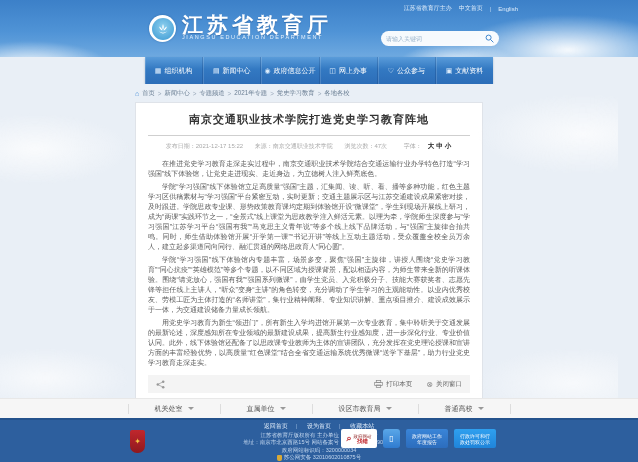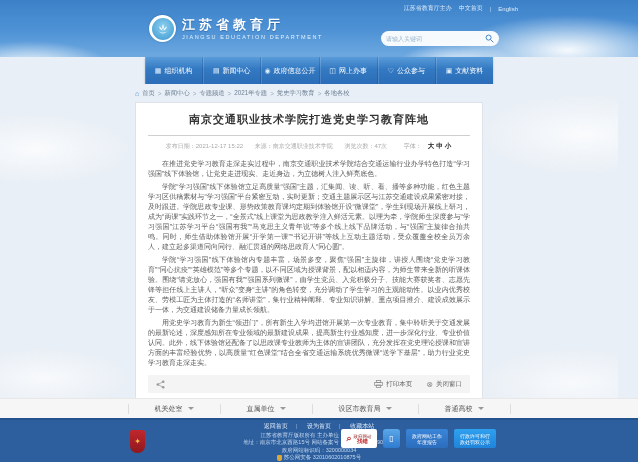--- a/index.html
+++ b/index.html
@@ -10,21 +10,21 @@
   .header { position:absolute; top:0; left:0; width:638px; height:57px;
             background:linear-gradient(180deg,#3c80c8 0%,#4f93d6 55%,#6ea9e0 100%); overflow:hidden; }
   .cloud { position:absolute; border-radius:50%; background:radial-gradient(closest-side,rgba(255,255,255,.95),rgba(255,255,255,0)); filter:blur(1px); pointer-events:none; }
   .top-links { position:absolute; top:4px; right:120px; font-size:6px; color:#ddecfb; display:flex; gap:7px; align-items:center; }
   .top-links span { cursor:pointer; }
   .top-links .sep { color:#bcd6f0; }
   .header-inner { width:348px; margin:0 auto; position:relative; height:100%; }
   .logo-row { position:absolute; left:4px; top:15px; display:flex; align-items:center; gap:6px; }
   .logo-badge { width:27px; height:27px; border-radius:50%; background:#ffffff; display:flex; align-items:center; justify-content:center; box-shadow:0 0 2px rgba(0,60,120,.4); }
   .logo-badge .inner { width:22px; height:22px; border-radius:50%; background:radial-gradient(circle at 50% 40%,#8ed0ee 0%,#4ba3d8 80%); display:flex; align-items:center; justify-content:center; }
-  .site-title { color:#fff; font-size:13px; font-weight:bold; letter-spacing:4px; line-height:16px; text-shadow:0 1px 1px rgba(0,50,110,.35); white-space:nowrap; }
+  .site-title { color:#fff; font-size:21px; font-weight:bold; letter-spacing:4px; line-height:16px; text-shadow:0 1px 1px rgba(0,50,110,.35); white-space:nowrap; }
   .site-sub { color:#e3f0fc; font-size:5.5px; letter-spacing:1.6px; margin-top:1px; }
   .search-box { position:absolute; right:-6px; top:31px; width:118px; height:15px; background:rgba(255,255,255,.95); border-radius:8px; display:flex; align-items:center; padding:0 5px; }
   .search-box input { flex:1; border:none; outline:none; background:transparent; font-size:6px; color:#456; font-family:inherit; }
   .search-box input::placeholder { color:#9ab4cc; }
 
   
   .navbar { position:absolute; top:57px; left:145px; width:348px; height:27px; display:flex;
             background:linear-gradient(180deg,#5a9cda 0%,#3379c2 45%,#2c6db8 100%); box-shadow:0 1px 2px rgba(0,40,90,.25); }
   .nav-item { flex:1; display:flex; align-items:center; justify-content:center; gap:3px; color:#fff; font-size:7px; cursor:pointer; border-right:1px solid rgba(0,30,80,.18); box-shadow:inset 1px 0 0 rgba(255,255,255,.15); white-space:nowrap; }
   .nav-item:last-child { border-right:none; }

